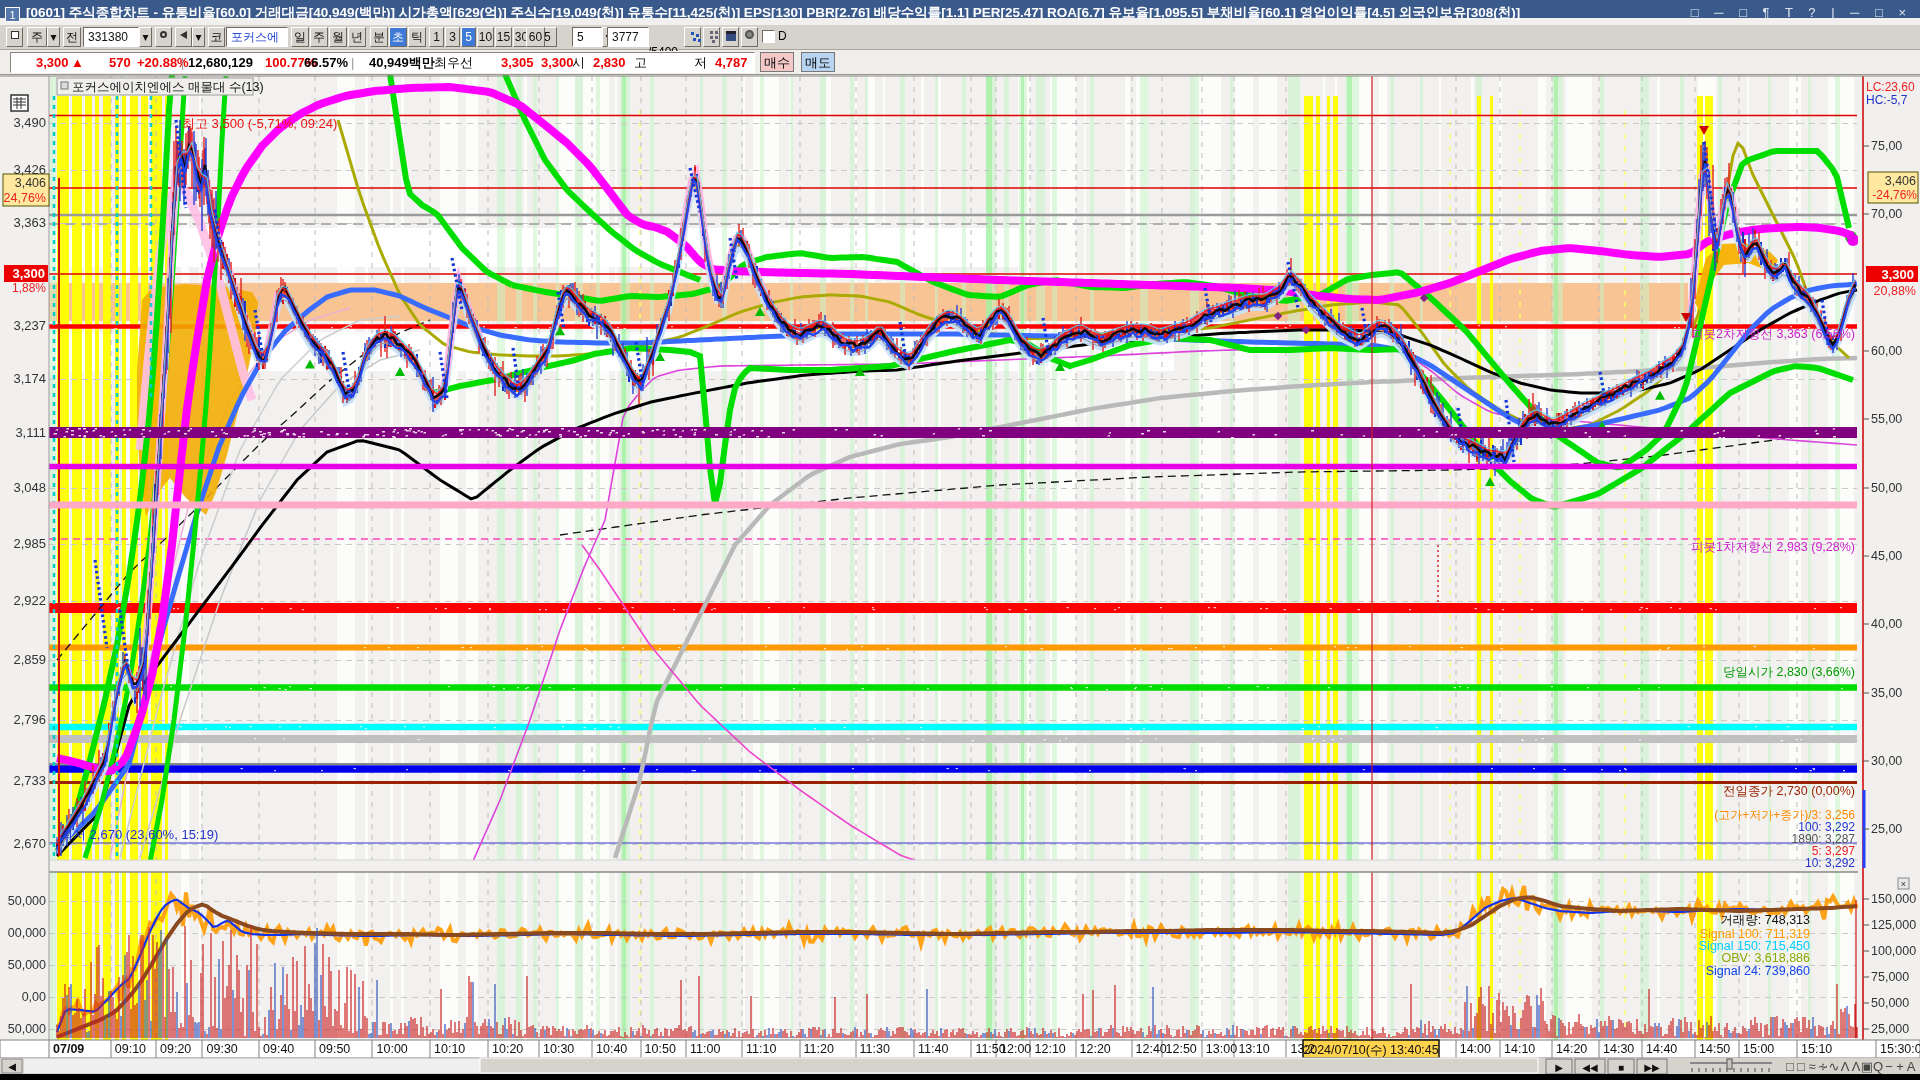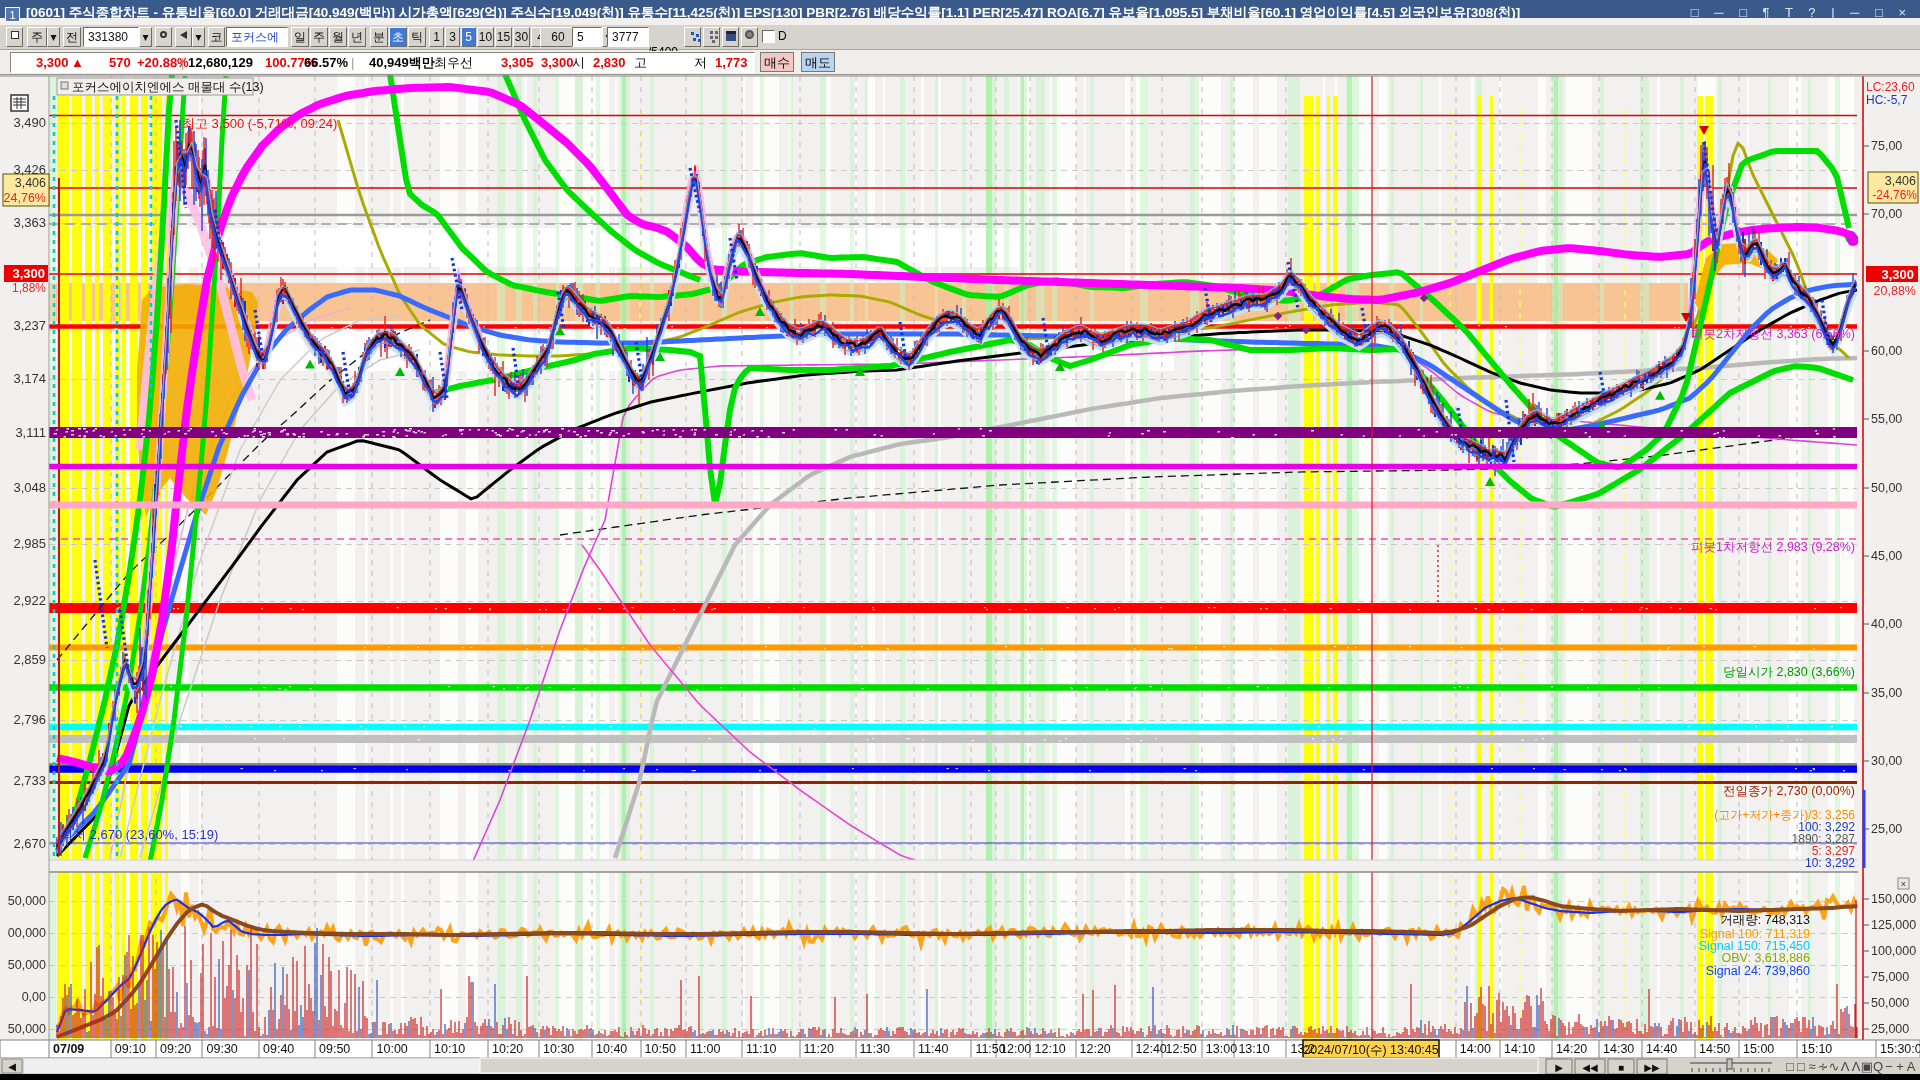--- a/index.html
+++ b/index.html
@@ -35,21 +35,21 @@
 <div class="tb" style="left:370px;width:18px;">분</div>
     <div class="tb tbsel" style="left:389px;width:18px;">초</div>
 <div class="tb" style="left:408px;width:18px;">틱</div>
 <div class="tb" style="left:429px;width:15px;">1</div>
     <div class="tb" style="left:445px;width:15px;">3</div>
 <div class="tb tbsel" style="left:461px;width:15px;">5</div>
     <div class="tb" style="left:477px;width:17px;">10</div>
 <div class="tb" style="left:495px;width:17px;">15</div>
     <div class="tb" style="left:513px;width:17px;">30</div>
 <div class="tb" style="left:531px;width:26px;">45</div>
-    <div class="tb" style="left:540px;width:36px;">60</div>
+    <div class="tb" style="left:526px;width:19px;">60</div>
 <div class="tb tbw" style="left:572px;width:30px;">5</div>
     <div class="tb" style="left:602px;width:13px;">▾</div>
 <div class="tb tbw" style="left:607px;width:42px;">3777</div>
     <span style="position:absolute;left:648px;top:20px;">/5400</span>
 <div class="tb" style="left:684px;width:17px;"><span style="display:inline-block;width:3px;height:3px;background:#2255bb;box-shadow:5px 2px #2255bb,2px 6px #2255bb,7px 7px #2255bb;vertical-align:top;margin-top:4px;"></span></div>
 <div class="tb" style="left:703px;width:17px;"><span style="display:inline-block;width:3px;height:3px;background:#667;box-shadow:5px 0 #667,0 5px #667,5px 5px #667,2px 9px #667;vertical-align:top;margin-top:3px;"></span></div>
 <div class="tb" style="left:722px;width:17px;"><span style="display:inline-block;width:10px;height:10px;background:#334d80;border-top:3px solid #223;vertical-align:top;margin-top:3px;"></span></div>
 <div class="tb" style="left:741px;width:17px;"><span style="display:inline-block;width:9px;height:9px;background:#888;border:2px solid #555;border-radius:6px;vertical-align:top;margin-top:2px;"></span></div>
 <div class="tb tbw" style="left:762px;width:13px;height:13px;top:5px;"></div>
     <span style="position:absolute;left:778px;top:4px;">D</span>
@@ -67,21 +67,21 @@
 <span class="if" style="left:351px;color:#999;">|</span>
 <span class="if" style="left:369px;"><b>40,949백만</b></span>
 <span class="if" style="left:434px;">최우선</span>
 <span class="if red" style="left:481px;margin-left:20px;"><b>3,305</b></span>
 <span class="if red" style="left:541px;"><b>3,300</b></span>
 <span class="if" style="left:572px;">시</span>
     <span class="if red" style="left:593px;"><b>2,830</b></span>
 <span class="if" style="left:634px;">고</span>
     <span class="if red" style="left:655px;margin-top:25px;"><b>3,500</b></span>
 <span class="if" style="left:694px;">저</span>
-    <span class="if red" style="left:715px;"><b>1,773</b></span>
+    <span class="if red" style="left:715px;"><b>4,787</b></span>
 <span class="if" style="left:760px;background:#f5c8c8;border:1px solid #777;width:34px;text-align:center;top:1px;height:20px;line-height:20px;">매수</span>
 <span class="if" style="left:801px;background:#b8d4f0;border:1px solid #777;width:34px;text-align:center;top:1px;height:20px;line-height:20px;">매도</span>
 </div>
 <svg width="1920" height="1005" style="position:absolute;left:0;top:75px;">
 <rect x="0" y="0" width="1920" height="1005" fill="#f1f0ee"></rect>
 <rect x="49" y="1" width="1808" height="784" fill="#f2f1ef"></rect>
 <rect x="49" y="797" width="1808" height="168" fill="#f2f1ef"></rect>
 <path d="M53 1h2v784h-2z M53 797h2v168h-2z M65 1h5v784h-5z M65 797h5v168h-5z M84 1h2v784h-2z M84 797h2v168h-2z M116 1h18v784h-18z M116 797h18v168h-18z M181 1h8v784h-8z M181 797h8v168h-8z M199 1h2v784h-2z M199 797h2v168h-2z M337 1h18v784h-18z M337 797h18v168h-18z M365 1h3v784h-3z M365 797h3v168h-3z M390 1h3v784h-3z M390 797h3v168h-3z M401 1h3v784h-3z M401 797h3v168h-3z M440 1h18v784h-18z M440 797h18v168h-18z M466 1h12v784h-12z M466 797h12v168h-12z M524 1h3v784h-3z M524 797h3v168h-3z M557 1h18v784h-18z M557 797h18v168h-18z M583 1h26v784h-26z M583 797h26v168h-26z M615 1h2v784h-2z M615 797h2v168h-2z M743 1h2v784h-2z M743 797h2v168h-2z M753 1h26v784h-26z M753 797h26v168h-26z M789 1h3v784h-3z M789 797h3v168h-3z M826 1h5v784h-5z M826 797h5v168h-5z M855 1h2v784h-2z M855 797h2v168h-2z M867 1h8v784h-8z M867 797h8v168h-8z M883 1h2v784h-2z M883 797h2v168h-2z M921 1h3v784h-3z M921 797h3v168h-3z M938 1h3v784h-3z M938 797h3v168h-3z M1018 1h12v784h-12z M1018 797h12v168h-12z M1050 1h26v784h-26z M1050 797h26v168h-26z M1084 1h2v784h-2z M1084 797h2v168h-2z M1125 1h5v784h-5z M1125 797h5v168h-5z M1136 1h12v784h-12z M1136 797h12v168h-12z M1195 1h26v784h-26z M1195 797h26v168h-26z M1235 1h18v784h-18z M1235 797h18v168h-18z M1259 1h18v784h-18z M1259 797h18v168h-18z M1323 1h2v784h-2z M1323 797h2v168h-2z M1335 1h2v784h-2z M1335 797h2v168h-2z M1345 1h26v784h-26z M1345 797h26v168h-26z M1379 1h8v784h-8z M1379 797h8v168h-8z M1439 1h2v784h-2z M1439 797h2v168h-2z M1471 1h3v784h-3z M1471 797h3v168h-3z M1499 1h3v784h-3z M1499 797h3v168h-3z M1538 1h8v784h-8z M1538 797h8v168h-8z M1566 1h26v784h-26z M1566 797h26v168h-26z M1657 1h3v784h-3z M1657 797h3v168h-3z M1698 1h18v784h-18z M1698 797h18v168h-18z M1747 1h2v784h-2z M1747 797h2v168h-2z M1789 1h12v784h-12z M1789 797h12v168h-12z M1828 1h26v784h-26z M1828 797h26v168h-26z" fill="#ffffff" opacity="0.75"></path>
 <rect x="49" y="153" width="975" height="39" fill="#ffffff"></rect>
 <rect x="49" y="257" width="1125" height="39" fill="#ffffff" opacity="0.9"></rect>

